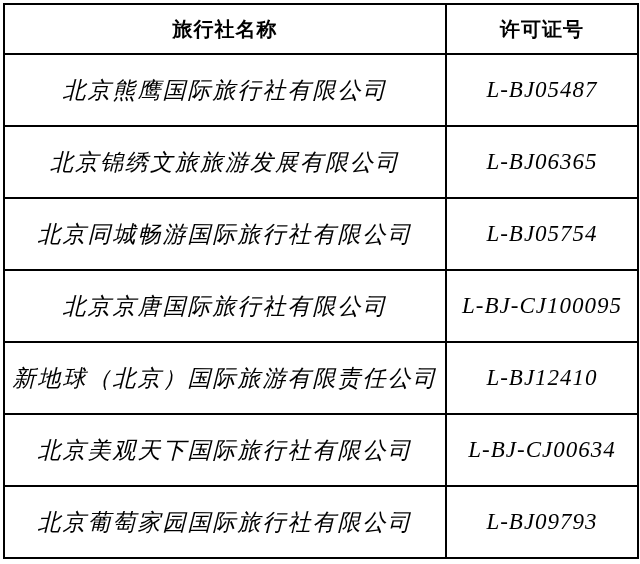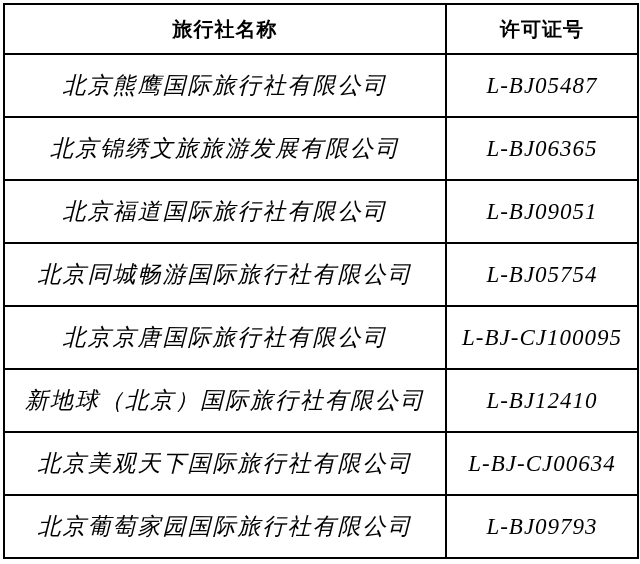--- a/index.html
+++ b/index.html
@@ -76,33 +76,29 @@
     <tbody id="table-body">
         <tr>
           <td class="name-cell">北京熊鹰国际旅行社有限公司</td>
           <td class="license-cell">L-BJ05487</td>
         </tr>
         <tr>
           <td class="name-cell">北京锦绣文旅旅游发展有限公司</td>
           <td class="license-cell">L-BJ06365</td>
         </tr>
         <tr>
-          <td class="name-cell">北京福道国际旅行社有限公司</td>
-          <td class="license-cell">L-BJ09051</td>
-        </tr>
-        <tr>
           <td class="name-cell">北京同城畅游国际旅行社有限公司</td>
           <td class="license-cell">L-BJ05754</td>
         </tr>
         <tr>
           <td class="name-cell">北京京唐国际旅行社有限公司</td>
           <td class="license-cell">L-BJ-CJ100095</td>
         </tr>
         <tr>
-          <td class="name-cell">新地球（北京）国际旅行社有限公司</td>
+          <td class="name-cell">新地球（北京）国际旅游有限责任公司</td>
           <td class="license-cell">L-BJ12410</td>
         </tr>
         <tr>
           <td class="name-cell">北京美观天下国际旅行社有限公司</td>
           <td class="license-cell">L-BJ-CJ00634</td>
         </tr>
         <tr>
           <td class="name-cell">北京葡萄家园国际旅行社有限公司</td>
           <td class="license-cell">L-BJ09793</td>
         </tr>

